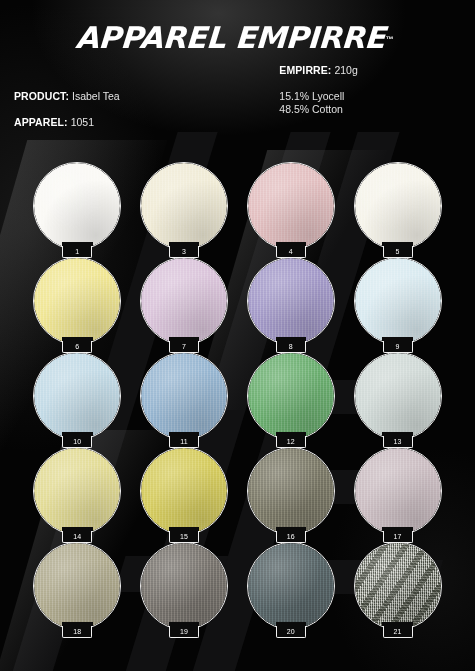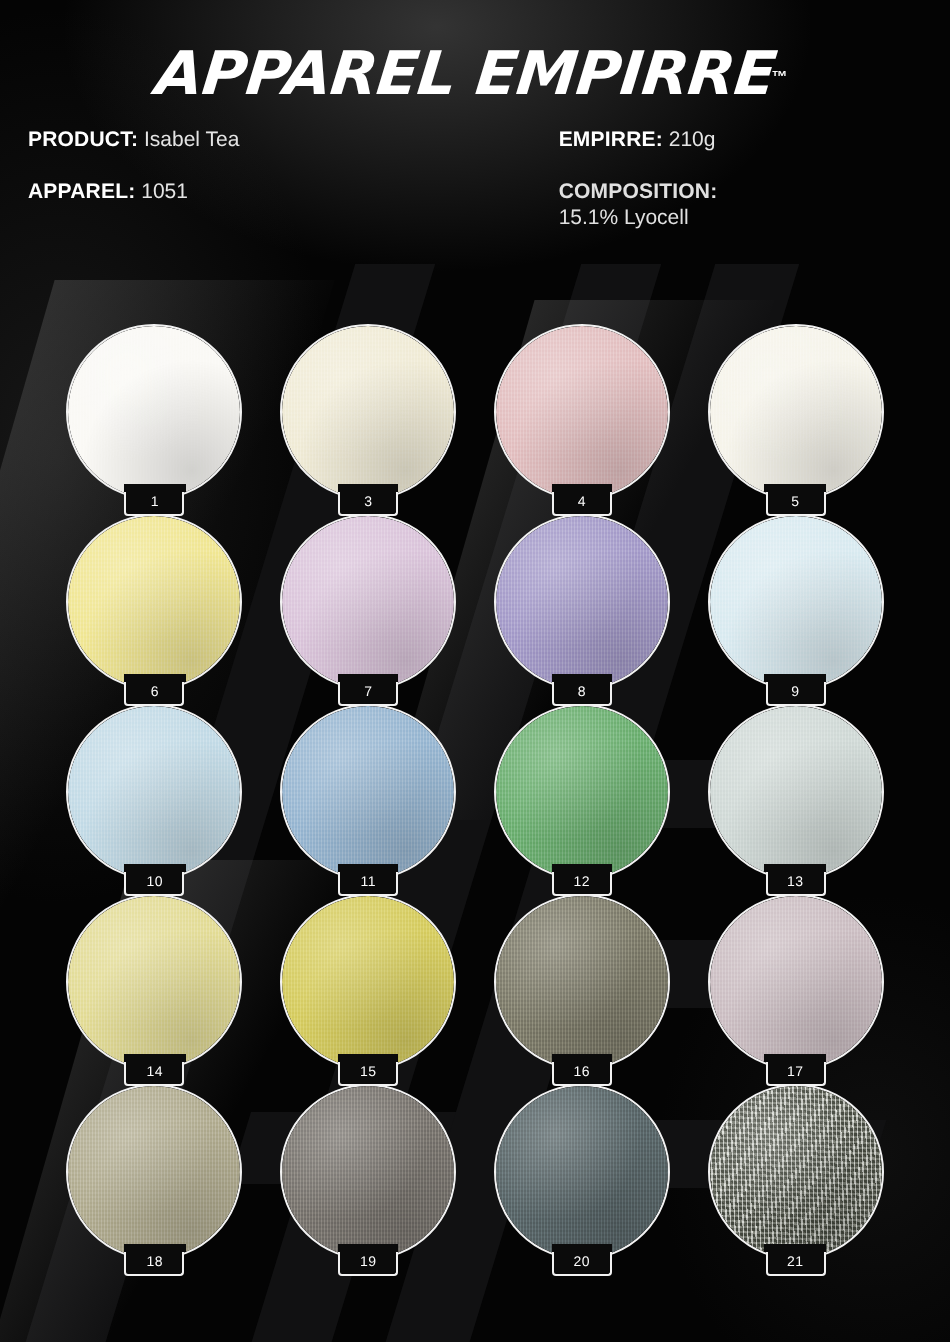--- a/index.html
+++ b/index.html
@@ -97,21 +97,21 @@
     margin-left: 1px;
     letter-spacing: 0;
   }
 
   .specs {
     display: flex;
     padding: 14px 14px 0 14px;
     gap: 8px;
   }
 
-  .spec-col-left  { width: 262px; }
+  .spec-col-left  { width: 262px; margin-top: 26px; }
   .spec-col-right { width: 185px; }
 
   .spec-row {
     font-size: 10.5px;
     line-height: 13.5px;
     color: #e9e9e9;
     margin-bottom: 12px;
     font-family: "Liberation Sans", sans-serif;
   }
   .spec-row.tight { margin-bottom: 0; }
@@ -292,22 +292,22 @@
       </div>
 
       <div class="spec-col-right">
 
         <div class="spec-row">
           <span class="spec-key">EMPIRRE:</span>
           <span class="spec-val">210g</span>
         </div>
 
         <div class="spec-row tight">
-          <span class="spec-key spec-line">COMPOSITION:</span>
           <span class="spec-line">15.1% Lyocell</span>
+          <span class="spec-line">48.5% Cotton</span>
         </div>
 
       </div>
 
     </div>
   </div>
 
   <div class="grid" id="swatch-grid">
       <div class="swatch">
         <div class="disc">

